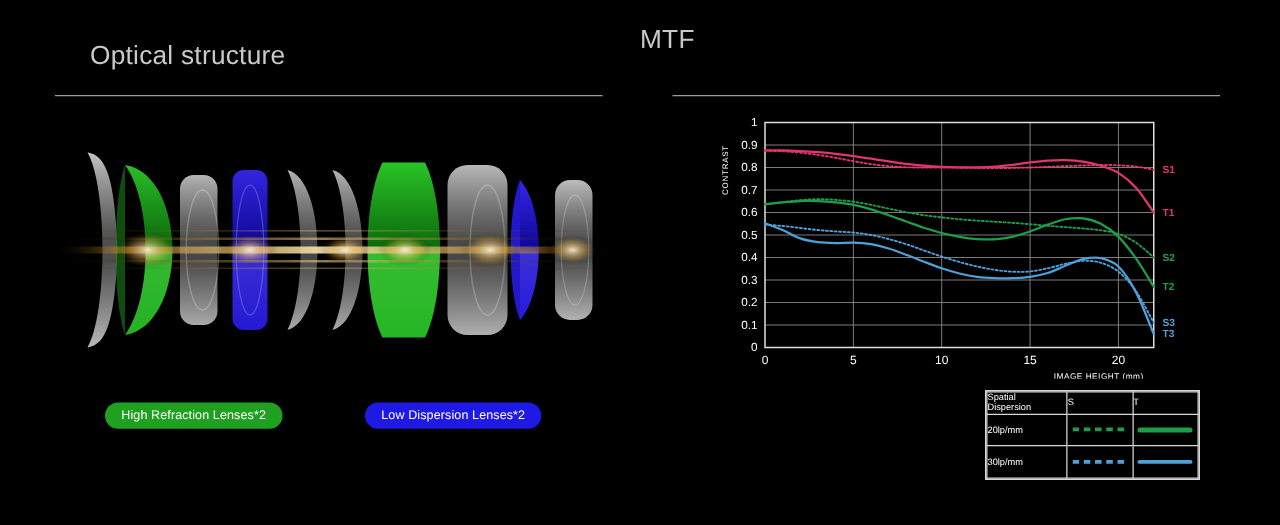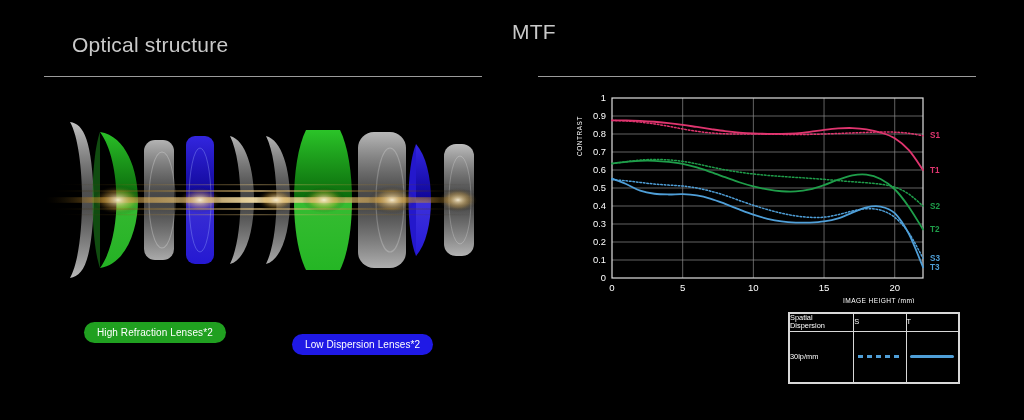--- a/index.html
+++ b/index.html
@@ -48,21 +48,21 @@
     border-radius: 11px;
     height: 21px;
     line-height: 21px;
     padding: 0 13px;
     font-size: 10px;
     color: #ffffff;
     white-space: nowrap;
     letter-spacing: 0.1px;
   }
   #badge-green { left: 84px;  top: 322px; background: #20a020; }
-  #badge-blue  { left: 292px; top: 322px; background: #1f19e6; margin-top: 12px; }
+  #badge-blue  { left: 292px; top: 322px; background: #1f19e6; }
 
   
   #mtf-chart {
     position: absolute;
     left: 48px;  
     top: 88px;
     width: 440px;
     height: 215px;
   }
   #mtf-chart svg { display: block; }
@@ -279,20 +279,33 @@
             <th>
               <div>Spatial</div>
               <div>Dispersion</div>
             </th>
             <th>S</th>
             <th>T</th>
           </tr>
         </thead>
         <tbody id="legend-body">
             <tr>
+              <td>20lp/mm</td>
+              <td>
+                <div class="swatch-wrap">
+                  <div class="sw-dot" style="color:#1f9e4a"></div>
+                </div>
+              </td>
+              <td>
+                <div class="swatch-wrap">
+                  <div class="sw-solid" style="background:#1f9e4a"></div>
+                </div>
+              </td>
+            </tr>
+            <tr>
               <td>30lp/mm</td>
               <td>
                 <div class="swatch-wrap">
                   <div class="sw-dot" style="color:#4f9fd8"></div>
                 </div>
               </td>
               <td>
                 <div class="swatch-wrap">
                   <div class="sw-solid" style="background:#4f9fd8"></div>
                 </div>

